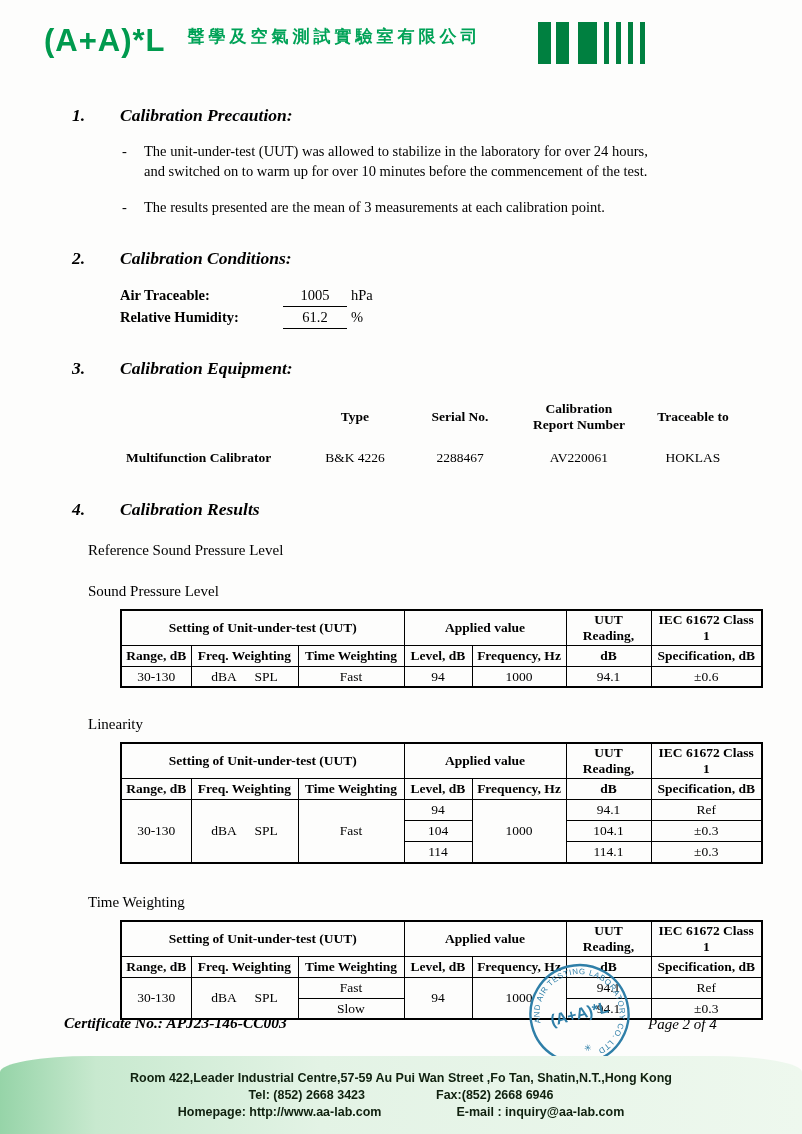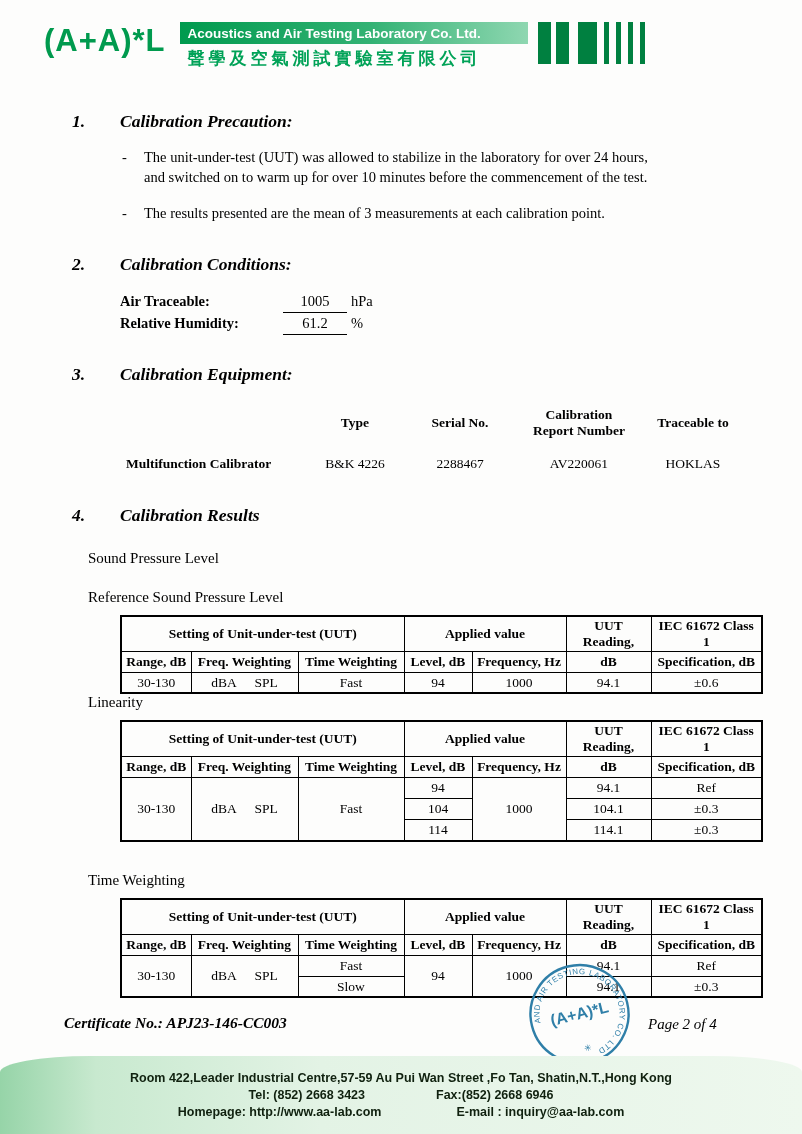--- a/index.html
+++ b/index.html
@@ -69,21 +69,21 @@
   .equip td { text-align: center; padding: 15px 6px 2px; }
   .equip .rowlbl { font-weight: bold; text-align: left; }
   .equip .c0 { width: 185px; } .equip .c1 { width: 100px; }
   .equip .c2 { width: 110px; } .equip .c3 { width: 128px; text-align: center; }
   .equip .c4 { width: 100px; }
 
   
   .caption { margin-left: 88px; font-size: 15px; }
   .cap-spl { margin-top: 24px; }
   .cap-ref { margin-top: 22px; }
-  .cap-lin { }
+  .cap-lin { margin-top: 28px; }
   .cap-tw  { margin-top: 30px; }
 
   table.rtable {
     border-collapse: collapse; table-layout: fixed;
     width: 641px; margin: 9px 0 0 120px;
     border: 2px solid #000;
     font-size: 13.5px;
   }
   .rtable th, .rtable td {
     border: 1px solid #000; text-align: center;
@@ -111,21 +111,20 @@
   .fl3 { gap: 75px; }
 </style>
 </head>
 <body>
 
 <div class="page">
 
   <div class="header">
     <div class="logo">(A+A)*L</div>
     <div class="banner">
-      <div class="banner-en">Acoustics and Air Testing Laboratory Co. Ltd.</div>
       <div class="banner-zh">聲學及空氣測試實驗室有限公司</div>
     </div>
     <div class="bars">
       <div class="bar b1"></div>
       <div class="bar b2"></div>
       <div class="bar b3"></div>
       <div class="bar b4"></div>
       <div class="bar b5"></div>
       <div class="bar b6"></div>
       <div class="bar b7"></div>
@@ -184,23 +183,23 @@
       <td>AV220061</td>
       <td>HOKLAS</td>
     </tr>
   </tbody>
     </table>
 
   <div class="sec s4h">
     <span class="num">4.</span>
     <span class="ttl">Calibration Results</span>
   </div>
+  <div class="caption cap-ref">Reference Sound Pressure Level</div>
+
   <div class="caption cap-spl">Sound Pressure Level</div>
-
-  <div class="caption cap-ref">Reference Sound Pressure Level</div>
   <table class="rtable">
     <colgroup>
         <col style="width:70px">
         <col style="width:107px">
         <col style="width:106px">
         <col style="width:68px">
         <col style="width:94px">
         <col style="width:85px">
         <col style="width:111px">
       </colgroup>

